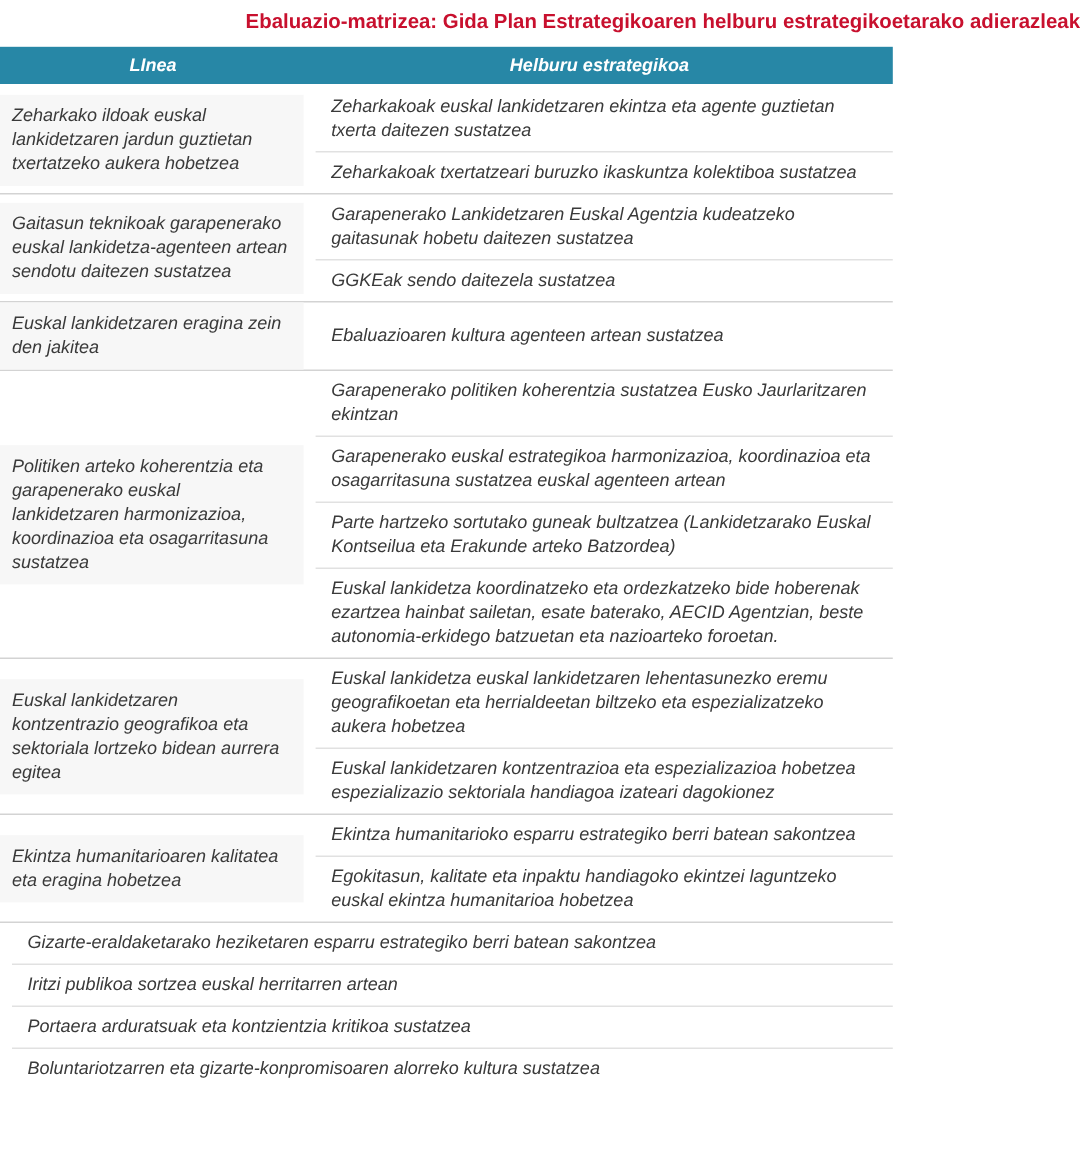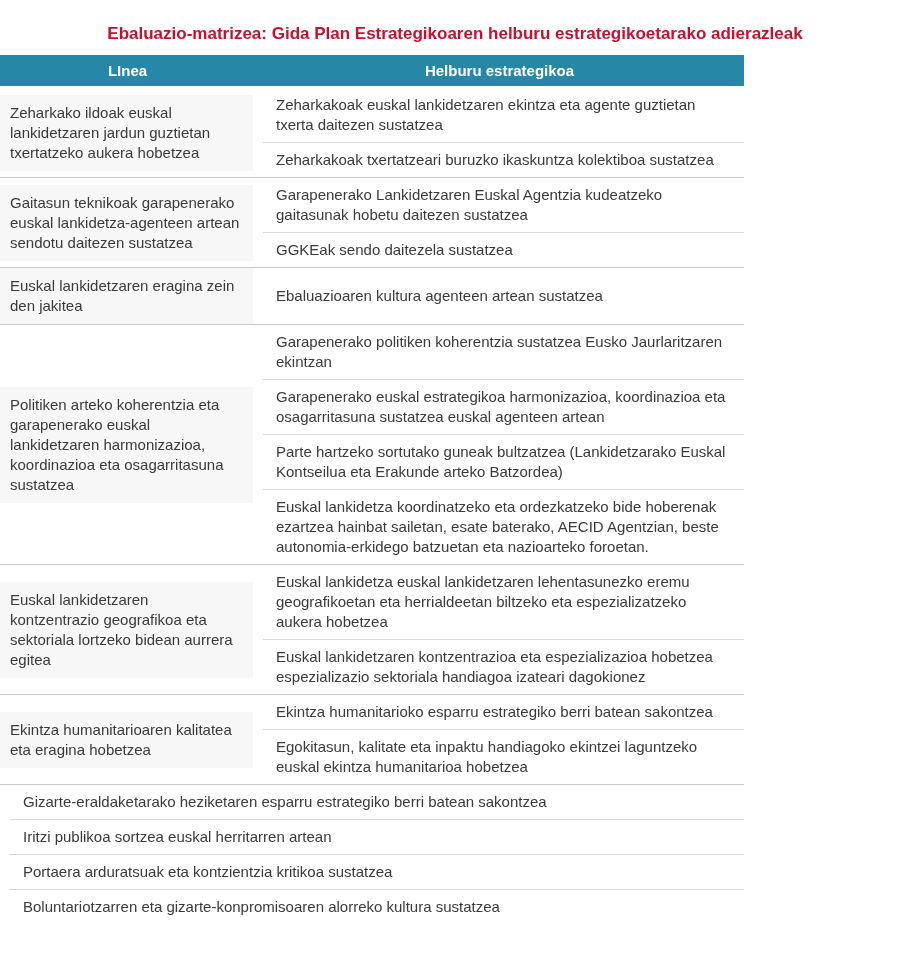--- a/index.html
+++ b/index.html
@@ -7,28 +7,28 @@
     padding: 0;
     background: #ffffff;
     font-family: "Liberation Sans", "DejaVu Sans", sans-serif;
   }
   .page {
     width: 910px;
     box-sizing: border-box;
     color: var(--body-text, #3a3a3a);
   }
   .page-title {
-    text-align: center;
+    text-align: right;
     font-size: 17px;
     font-weight: bold;
     color: var(--title-color, #c8102e);
-    padding: 24px 10px 11px 10px;
+    padding: 8px 10px 11px 10px;
     line-height: 1.2;
   }
-  .matrix-table { width: 744px; }
+  .matrix-table { width: 744px; font-style: italic; }
   .thead {
     display: flex;
     background: var(--header-bg, #2787a6);
     color: var(--header-text, #ffffff);
     font-weight: bold;
     font-size: 15px;
   }
   .th {
     display: flex;
     align-items: center;

